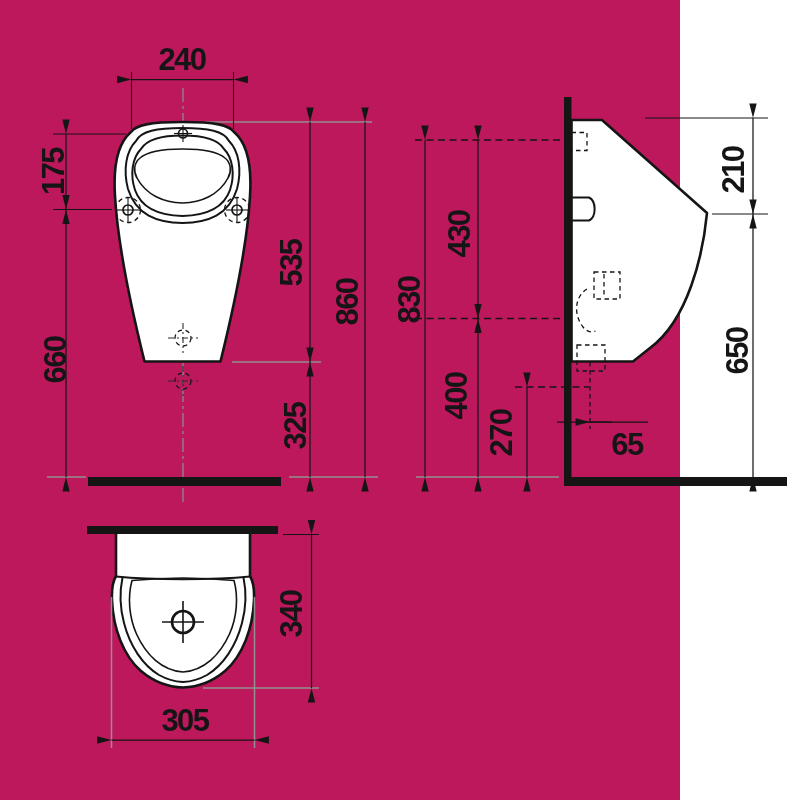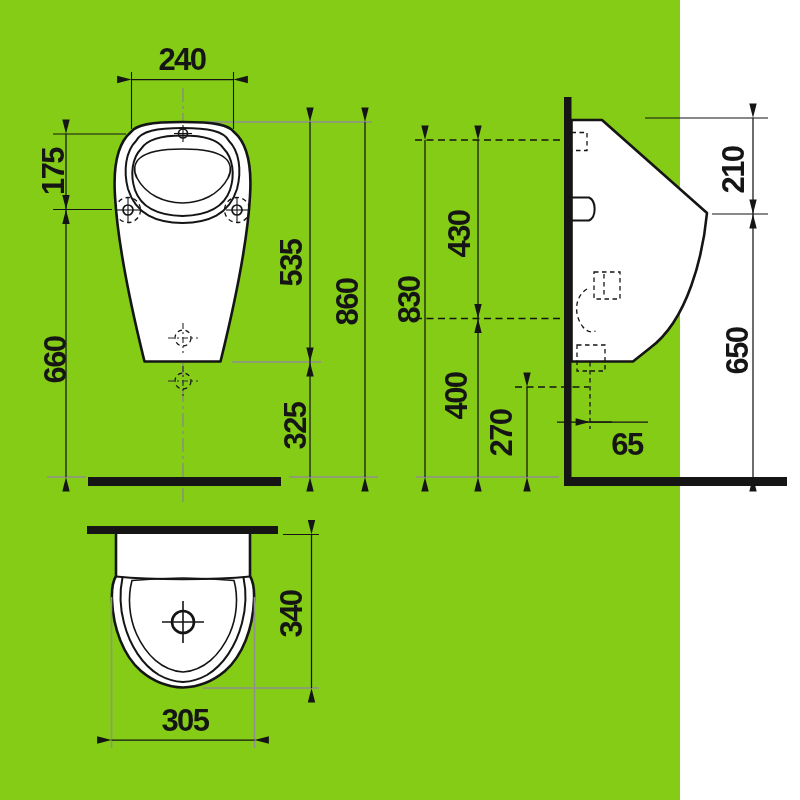--- a/index.html
+++ b/index.html
@@ -1,16 +1,16 @@
 <!DOCTYPE html>
 <html><head>
 <meta charset="utf-8">
 <style>
   html,body{margin:0;padding:0;background:#ffffff;width:800px;height:800px;overflow:hidden}
-  .stage{position:relative;width:680px;height:800px;background:#84cc16}
+  .stage{position:relative;width:680px;height:800px;background:#be185d}
   svg{display:block}
   .ln2 {stroke:#151515;stroke-width:2;fill:none;stroke-linejoin:round;stroke-linecap:round}
   .lnf {stroke:#151515;stroke-width:2.6;fill:#ffffff;stroke-linejoin:round}
   .thin{stroke:#151515;stroke-width:1.6;fill:none}
   .dim {stroke:#151515;stroke-width:1.25;fill:none}
   .ext {stroke:#151515;stroke-width:1.1;fill:none}
   .extg{stroke:#919191;stroke-width:1.5;fill:none}
   .dash{stroke:#151515;stroke-width:1.4;fill:none;stroke-dasharray:7 4.5}
   .dash-s{stroke:#151515;stroke-width:1.3;fill:none;stroke-dasharray:4.5 3.5}
   .cl  {stroke:#8a8a8a;stroke-width:1.3;fill:none;stroke-dasharray:14 4 3 4}

